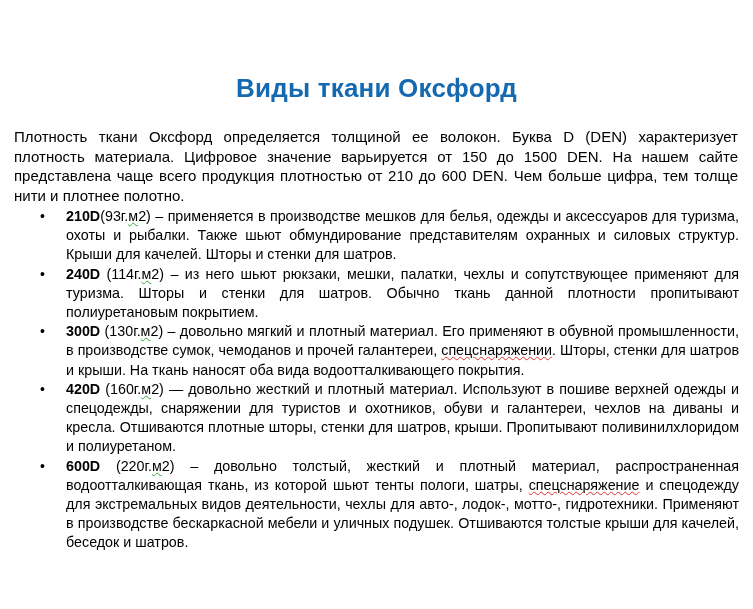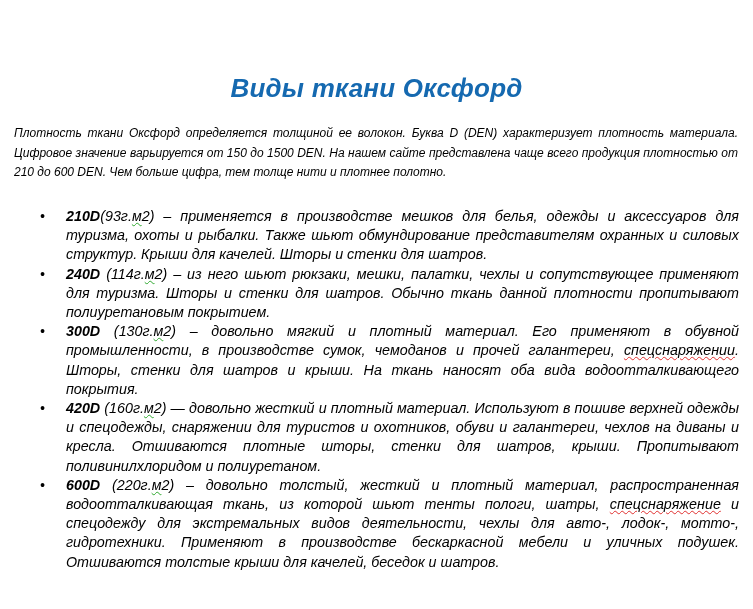--- a/index.html
+++ b/index.html
@@ -13,42 +13,41 @@
     font-family: "Liberation Sans", sans-serif;
     color: #000000;
     overflow: hidden;
   }
 
   .page {
     position: relative;
     width: 753px;
     height: 609px;
     box-sizing: border-box;
-    font-style: italic;
   }
 
   .page-title {
     position: absolute;
     top: 56px;
     left: 0;
     width: 753px;
     text-align: center;
     font-size: 26px;
     font-weight: bold;
     color: #1569b0;
     letter-spacing: 0.2px;
     line-height: 30px;
   }
 
   .intro {
     position: absolute;
     top: 112px;
     left: 14px;
     width: 724px;
-    font-size: 12px;
+    font-size: 15px;
     line-height: 19.5px;
     text-align: justify;
     text-justify: inter-word;
   }
 
   .bullet-list {
     position: absolute;
     top: 207px;
     left: 0;
     width: 753px;

